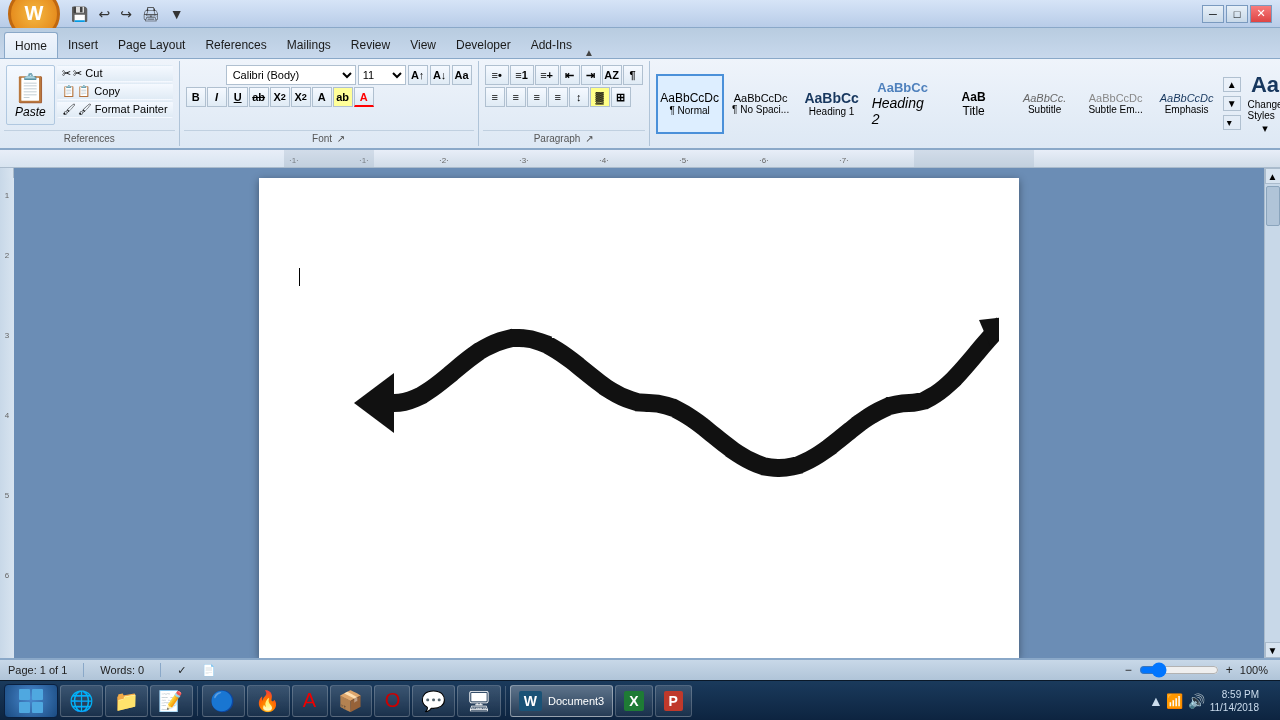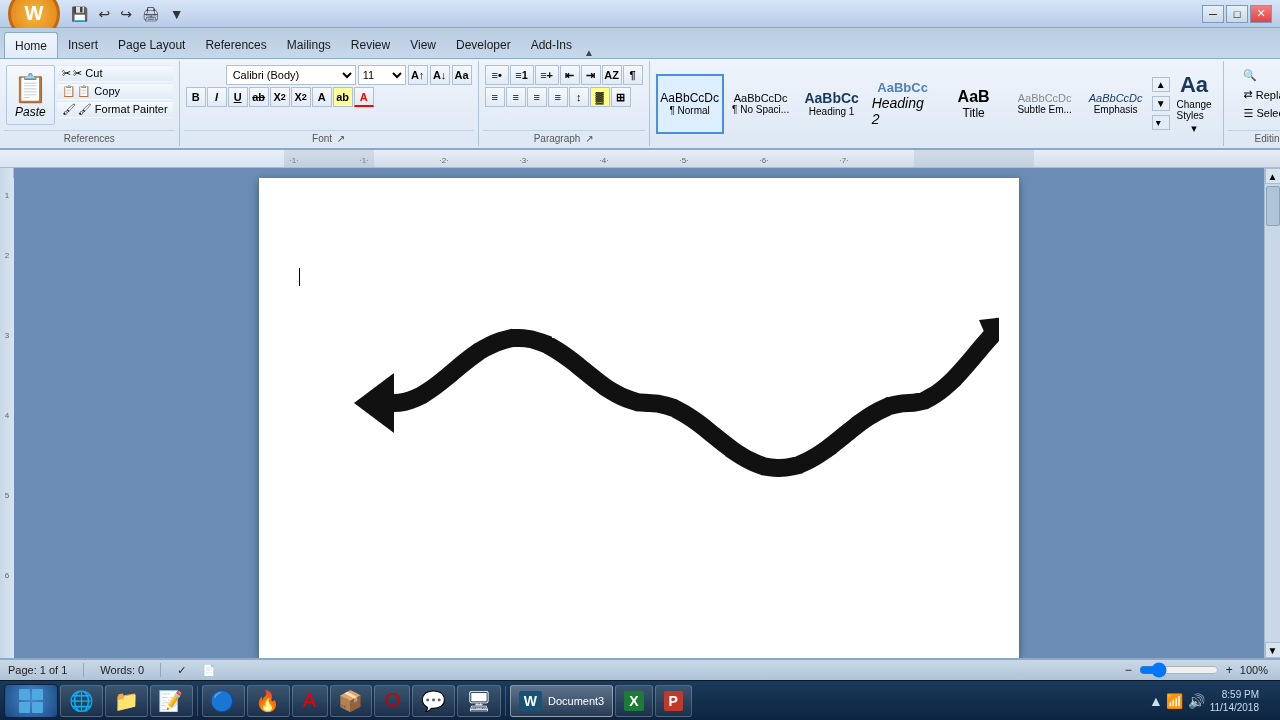--- a/index.html
+++ b/index.html
@@ -226,21 +226,21 @@
     .zoom-btn { font-size: 12px; cursor: pointer; padding: 0 3px; }
 
     
     .ribbon-expand { font-size: 10px; cursor: pointer; margin-left: 2px; color: #444; }
 
     
     .s-normal { font-size:12px; }
     .s-nospace { font-size:11px; }
     .s-h1 { font-size:14px; font-weight:bold; color:#17375e; }
     .s-h2 { font-size:13px; font-weight:bold; color:#4f81bd; }
-    .s-title { font-size:16px; font-weight:bold; }
+    .s-title { font-size:12px; font-weight:bold; }
     .s-subtitle { font-size:11px; color:#666; font-style:italic; }
     .s-subtle { font-size:11px; color:#888; }
     .s-emphasis { font-size:11px; font-style:italic; color:#17375e; }
 
     .change-styles-btn {
       display: flex; flex-direction: column; align-items: center; justify-content: center;
       cursor: pointer; padding: 4px; border: 1px solid transparent;
       font-size: 11px; gap: 1px;
     }
   </style>
@@ -385,20 +385,24 @@
             <span class="s-h1">AaBbCc</span>
             <span style="font-size:10px;">Heading 1</span>
           </div>
           <div class="style-item">
             <span class="s-h2">AaBbCc</span>
             <span style="font-size:14px;font-style:italic;">Heading 2</span>
           </div>
           <div class="style-item">
             <span class="s-title">AaB</span>
             <span style="font-size:12px;">Title</span>
+          </div>
+          <div class="style-item">
+            <span class="s-subtitle">AaBbCc.</span>
+            <span style="font-size:10px;">Subtitle</span>
           </div>
           <div class="style-item">
             <span class="s-subtle">AaBbCcDc</span>
             <span style="font-size:10px;">Subtle Em...</span>
           </div>
           <div class="style-item">
             <span class="s-emphasis">AaBbCcDc</span>
             <span style="font-size:10px;">Emphasis</span>
           </div>
         </div>

